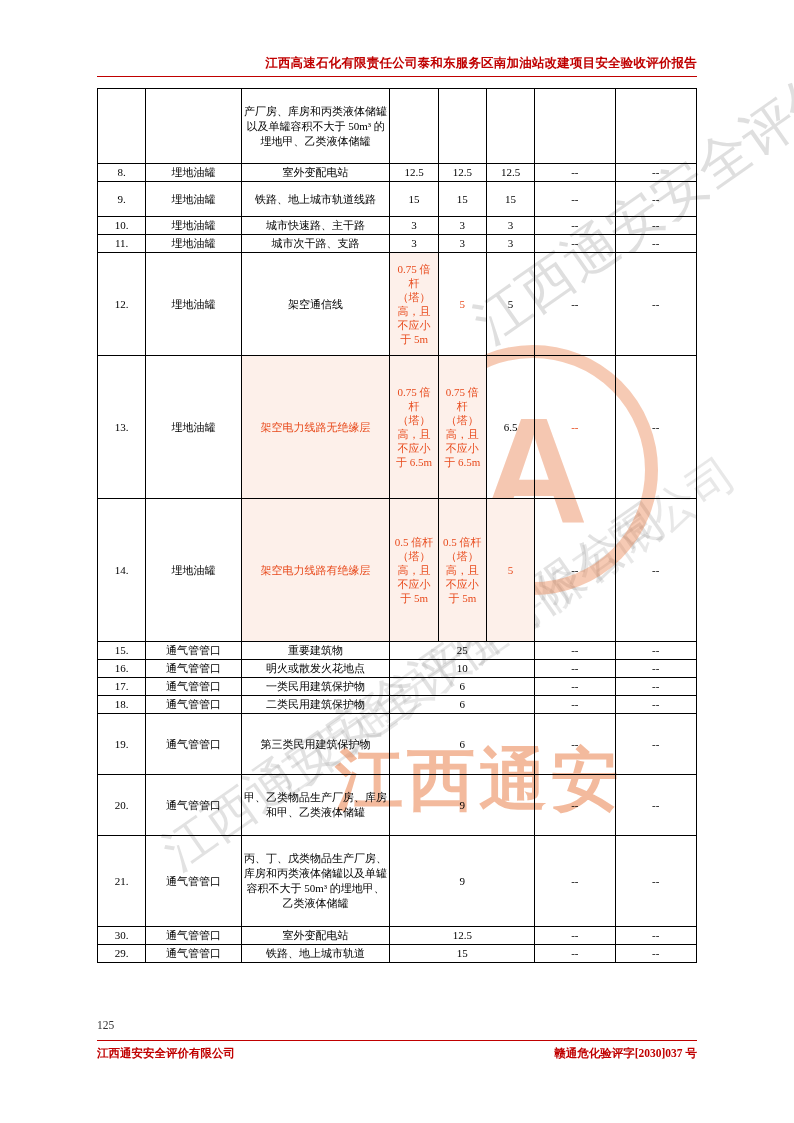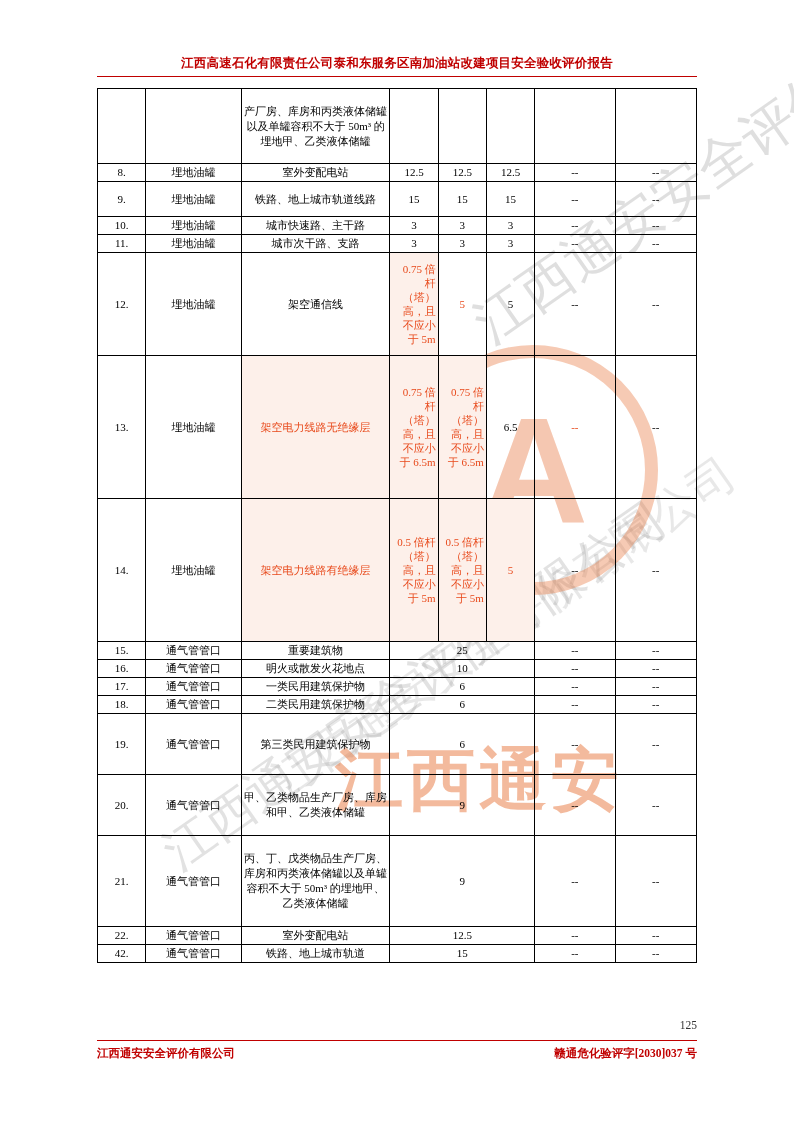--- a/index.html
+++ b/index.html
@@ -81,21 +81,21 @@
     font-family:"Liberation Sans",sans-serif;
     transform:rotate(-35deg);
     transform-origin:left top;
     white-space:nowrap;
   }
 
   
   .header{
     position:absolute;
     left:97px;top:55px;width:600px;
-    text-align:center;
+    text-align:right;
     z-index:2;
   }
   .header-title{
     font-size:12.5px;
     font-weight:bold;
     color:#c00000;
     letter-spacing:0.2px;
     white-space:nowrap;
   }
   .header-rule{
@@ -118,21 +118,21 @@
     display:flex;
     justify-content:space-between;
     margin-top:5px;
     font-size:11.5px;
     color:#c00000;
     font-weight:bold;
   }
   .page-number{
     position:absolute;
     left:97px;top:1019px;width:600px;
-    text-align:right;
+    text-align:left;
     font-size:11.5px;
     color:#333;
     z-index:2;
   }
 
   
   .tbl-wrap{
     position:absolute;
     left:97px;top:88px;
     width:600px;
@@ -156,21 +156,21 @@
   .c-no{width:48px;}
   .c-obj{width:95px;}
   .c-item{width:148px;}
   .c-v1{width:48px;}
   .c-v2{width:48px;}
   .c-v3{width:48px;}
   .c-v4{width:80px;}
   .c-v5{width:81px;}
   .hl{color:#e84a1c;}
   .hl-bg{background:#fdf0ea;}
-  .narrow{line-height:14px;text-align:right;}
+  .narrow{line-height:14px;}
 </style>
 </head>
 <body>
 
 <div class="page">
 
   <div class="watermark">
     <div class="wm-diag1">江西通安安全评价有限公司</div>
     <div class="wm-diag3">江西通安安全评价有限公司</div>
     <div class="wm-diag2">江西通安安全评价有限公司</div>
@@ -343,30 +343,30 @@
         <tr>
           <td>21.</td>
           <td>通气管管口</td>
           <td style="height:88px">丙、丁、戊类物品生产厂房、库房和丙类液体储罐以及单罐容积不大于 50m³ 的埋地甲、乙类液体储罐</td>
           <td colspan="3">9</td>
           <td>--</td>
           <td>--</td>
         </tr>
 
         <tr>
-          <td>22.</td>
+          <td>30.</td>
           <td>通气管管口</td>
           <td>室外变配电站</td>
           <td colspan="3">12.5</td>
           <td>--</td>
           <td>--</td>
         </tr>
 
         <tr>
-          <td>42.</td>
+          <td>29.</td>
           <td>通气管管口</td>
           <td>铁路、地上城市轨道</td>
           <td colspan="3">15</td>
           <td>--</td>
           <td>--</td>
         </tr>
 
       </tbody>
     </table>
   </div>

